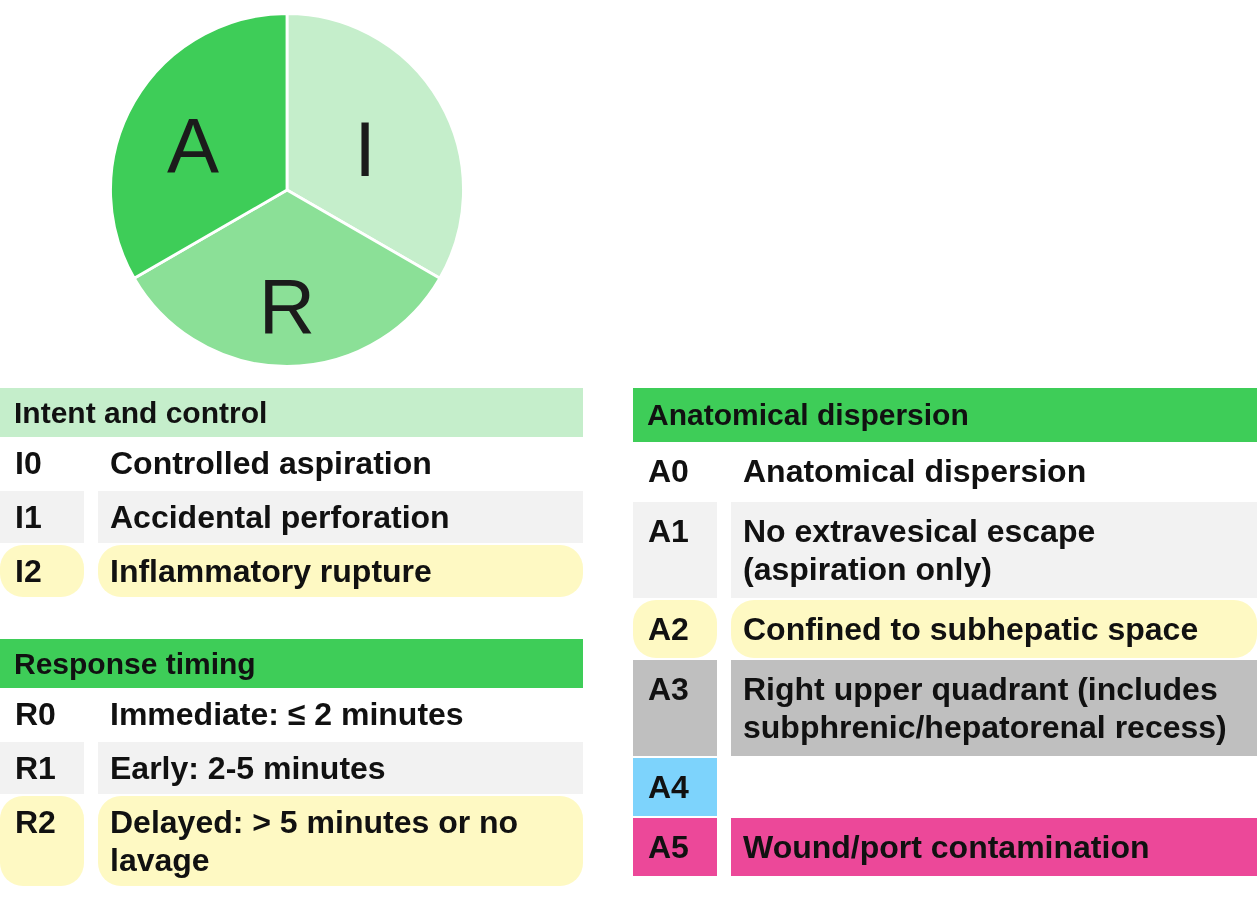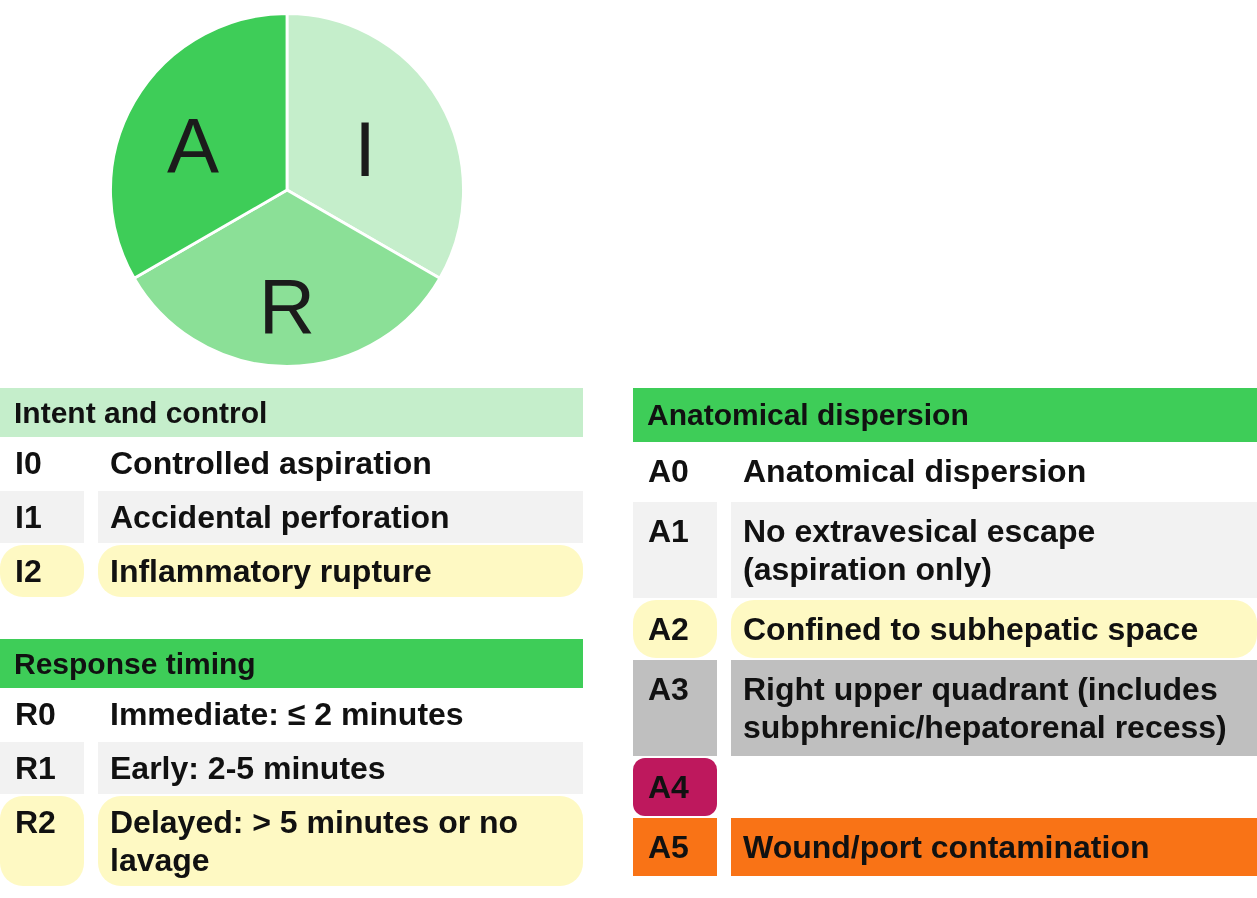--- a/index.html
+++ b/index.html
@@ -68,22 +68,22 @@
     font-size: 32px;
     line-height: 38px;
   }
   .col.right .t-row .code { padding-top: 10px; padding-bottom: 10px; }
   .col.right .t-row .desc { padding-top: 10px; padding-bottom: 10px; }
 
   .s0 { background: #ffffff; }
   .s1 { background: #F2F2F2; }
   .s2 { background: #fef9c3; border-radius: 23px; }
   .s3 { background: #BFBFBF; }
-  .s4 { background: #be185d; border-radius: 12px; }
-  .s5 { background: #f97316; }
+  .s4 { background: #7dd3fc; }
+  .s5 { background: #ec4899; }
 
   .spacer-between-tables { height: 40px; }
 </style>
 </head>
 <body>
 
 <div class="page">
 
   <div class="pie-wrap">
     <svg viewBox="-1.02 -1.02 2.04 2.04">

